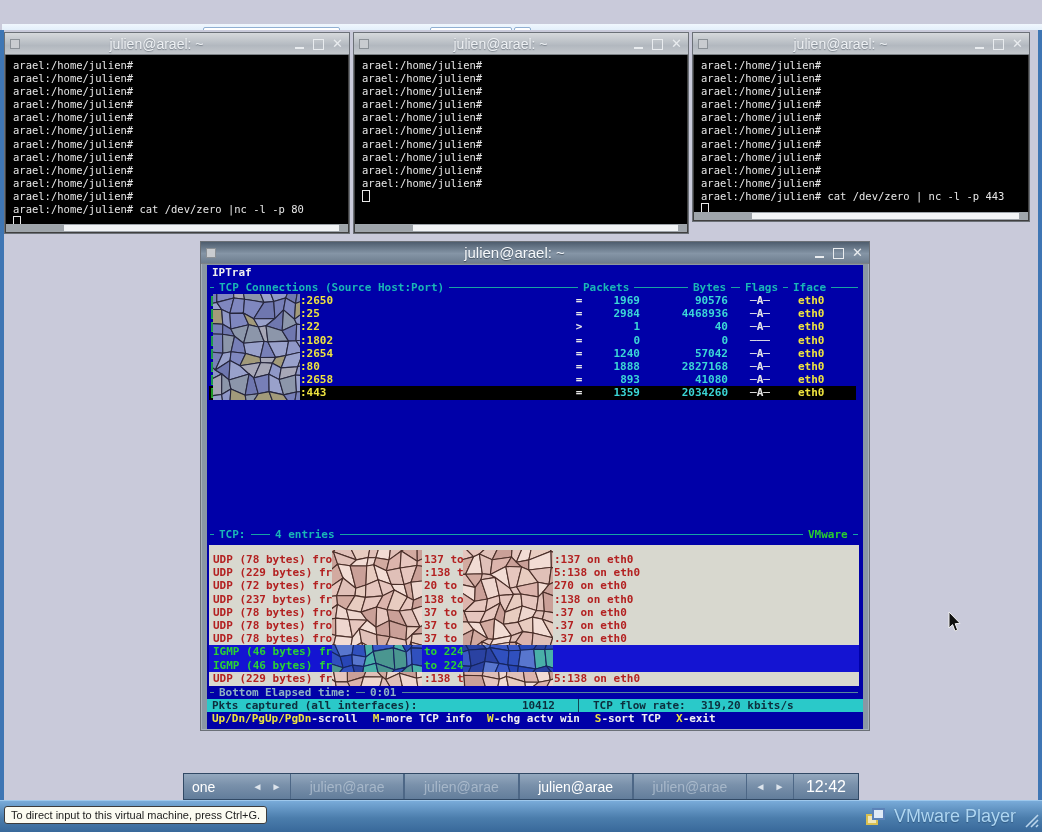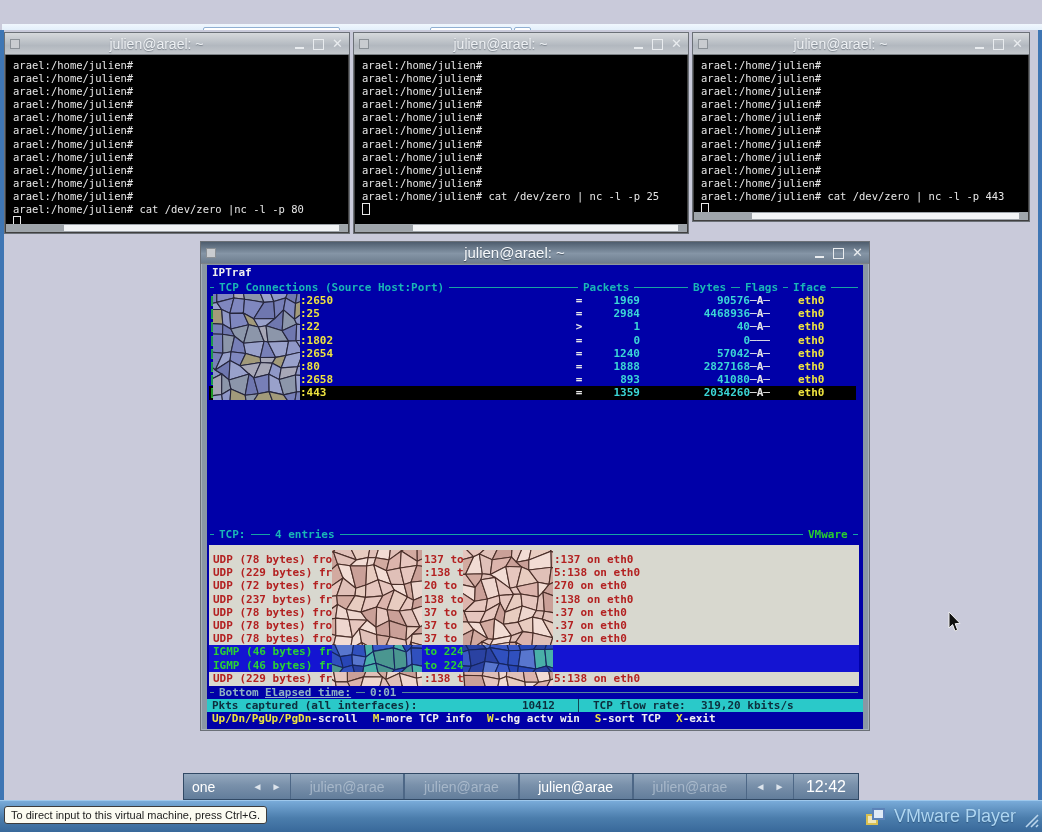--- a/index.html
+++ b/index.html
@@ -60,21 +60,21 @@
   .bl-dim{color:#8fb2c2;}
   .boxline-dim::before{background:#57879b;}
   #tcp-rows{position:absolute;left:0;top:29px;width:656px;}
   .trow{position:relative;height:13.2px;}
   .trow.sel::after{content:"";position:absolute;left:2px;right:7px;top:0;bottom:0;background:#000;z-index:0;}
   .trow span{position:absolute;z-index:1;white-space:pre;}
   .c-br{left:2px;color:#27cb30;}
   .c-port{left:93px;color:#eee33f;}
   .c-dir{left:364px;width:16px;text-align:center;color:#e8e8e8;}
   .c-pk{left:353px;width:80px;text-align:right;color:#3bd6d6;}
-  .c-by{left:447px;width:96px;text-align:right;color:#3bd6d6;}
+  .c-by{left:425px;width:96px;text-align:right;color:#3bd6d6;}
   .c-fl{left:528px;width:50px;text-align:center;color:#e8e8e8;}
   .c-if{left:591px;color:#eee33f;}
   .panel{position:absolute;left:2px;top:280px;width:650px;height:141px;background:#d8d8cf;}
   .igmp-band{position:absolute;left:0;top:100px;width:650px;height:27px;background:#1414d2;}
   #udp-rows{position:absolute;left:0;top:8px;width:650px;}
   .urow{position:relative;height:13.2px;}
   .urow span{position:absolute;white-space:pre;color:#b32121;}
   .urow.igmp span{color:#2ad234;}
   .u-left{left:4px;}
   .u-mid{left:215px;text-align:right;}
@@ -219,21 +219,20 @@
       <div class="tline">arael:/home/julien#</div>
       <div class="tline">arael:/home/julien#</div>
       <div class="tline">arael:/home/julien#</div>
       <div class="tline">arael:/home/julien#</div>
       <div class="tline">arael:/home/julien#</div>
       <div class="tline">arael:/home/julien#</div>
       <div class="tline">arael:/home/julien#</div>
       <div class="tline">arael:/home/julien#</div>
       <div class="tline">arael:/home/julien#</div>
       <div class="tline">arael:/home/julien#</div>
-      <div class="tline">arael:/home/julien# cat /dev/zero | nc -l -p 25</div>
       <div class="tline"><span class="cursor"></span></div>
     </div>
   <div class="tscroll">
       <span class="thumb"></span>
     </div>
 </div>
 
 <div class="xwin" style="left:692px;top:32px;width:338px;height:190px;">
   <div class="tbar tbar-inactive">
     <span class="tmenu"></span>
@@ -878,21 +877,21 @@
           <polygon points="50.13726562316868,37.32332859596858 54.883712443957904,35.05504560047064 63.91262097128789,47.92066443556485 49.63743973480884,50.34962293216941" fill="#e6c6be" stroke="#4a2e28" stroke-width="1.1"></polygon>
           <polygon points="54.883712443957904,35.05504560047064 75.15140711008637,35.19929922155538 74.70716853842939,46.48162538271007 63.91262097128789,47.92066443556485" fill="#e0c0b8" stroke="#4a2e28" stroke-width="1.1"></polygon>
           <polygon points="75.15140711008637,35.19929922155538 79.02201668120549,31.334361020654608 85.67780720821014,44.505748387824625 74.70716853842939,46.48162538271007" fill="#caa098" stroke="#4a2e28" stroke-width="1.1"></polygon>
           <polygon points="79.02201668120549,31.334361020654608 92.40567414199732,32.76530454895241 94.71315416850297,42.08211002933425 85.67780720821014,44.505748387824625" fill="#eed6ce" stroke="#4a2e28" stroke-width="1.1"></polygon>
           <polygon points="92.40567414199732,32.76530454895241 111.7735542430652,37.82616319697172 113.02326302080101,41.48159060265478 94.71315416850297,42.08211002933425" fill="#f2dcd4" stroke="#4a2e28" stroke-width="1.1"></polygon>
         </svg>
     </div>
 
     <div class="boxline boxline-dim" style="top:421px;">
       <span class="bl bl-dim" style="left:7px;">Bottom</span>
-      <span class="bl bl-dim" style="left:53px;text-decoration:underline;">Elapsed time:</span>
+      <span class="bl bl-dim" style="left:53px;">Elapsed time:</span>
       <span class="bl bl-dim" style="left:158px;">0:01</span>
     </div>
 
     <div class="stats">
       <span style="left:5px;">Pkts captured (all interfaces):</span>
       <span style="left:300px;width:48px;text-align:right;">10412</span>
       <span style="left:368px;">│</span>
       <span style="left:386px;">TCP flow rate:</span>
       <span style="left:494px;">319,20 kbits/s</span>
     </div>

